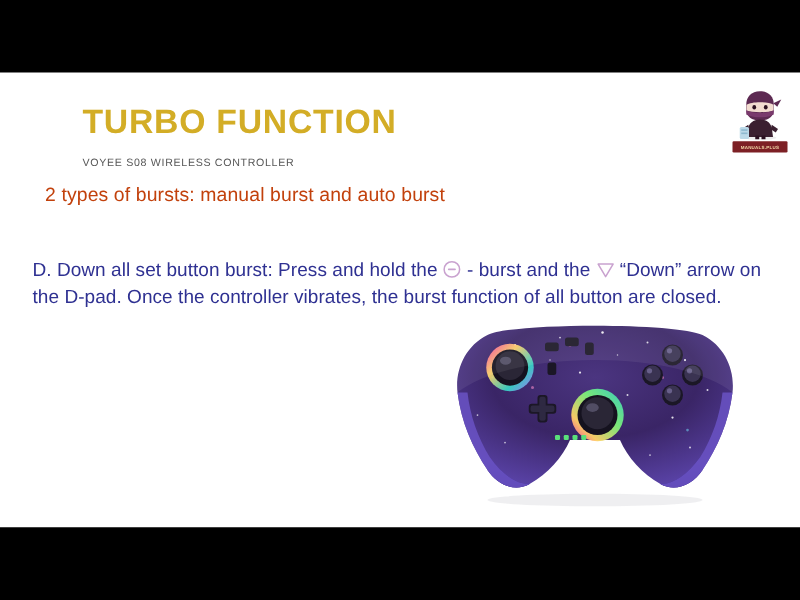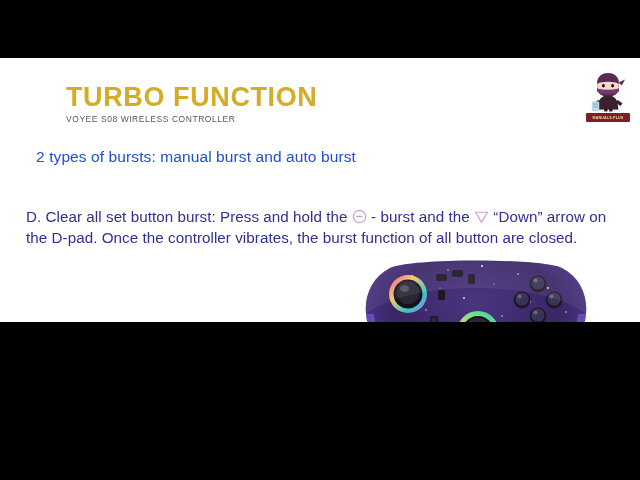--- a/index.html
+++ b/index.html
@@ -6,53 +6,53 @@
   * { margin:0; padding:0; box-sizing:border-box; }
   html,body { width:640px; height:480px; overflow:hidden; background:#000; }
   body { font-family:"Liberation Sans", sans-serif; }
 
   .frame { position:relative; width:640px; height:480px; background:#000000; }
 
   .letterbox-top { position:absolute; left:0; top:0; width:640px; height:58px; background:#000; }
   .letterbox-bottom { position:absolute; left:0; top:422px; width:640px; height:58px; background:#000; }
 
   .slide {
-    position:absolute; left:0; top:58px; width:640px; height:264px;
+    position:absolute; left:0; top:58px; width:640px; height:364px;
     background:#ffffff; overflow:hidden;
   }
 
   
   .title-block { position:absolute; left:66px; top:26px; }
   .slide-title {
     font-size:27px; font-weight:bold; letter-spacing:0.6px;
     color:#d3ad26; line-height:1.0; white-space:nowrap;
     font-family:"Liberation Sans", sans-serif;
   }
   .slide-subtitle {
-    margin-top:3px; font-size:8.5px; letter-spacing:0.55px;
+    margin-top:14px; font-size:8.5px; letter-spacing:0.55px;
     color:#ururu; color:#575757; white-space:nowrap;
     font-family:"Liberation Sans", sans-serif;
   }
 
   
   .badge { position:absolute; right:8px; top:12px; width:48px; }
   .badge-avatar { display:block; width:40px; height:42px; margin:0 auto; }
   .badge-banner {
     margin:1px auto 0; width:44px; height:9px; background:#7d2025;
     border-radius:1px; display:flex; align-items:center; justify-content:center;
   }
   .badge-banner span {
     font-size:3.6px; letter-spacing:0.2px; color:#f3d9a8; font-weight:bold;
     white-space:nowrap; font-family:"Liberation Sans", sans-serif;
   }
 
   
   .section-heading {
     position:absolute; left:36px; top:90px;
-    font-size:15.5px; color:#1d4ed8; font-weight:normal;
+    font-size:15.5px; color:#c2410c; font-weight:normal;
     letter-spacing:0.1px; white-space:nowrap;
     font-family:"Liberation Sans", sans-serif;
   }
 
   
   .body-copy {
     position:absolute; left:26px; top:148px; width:600px;
     font-size:15.2px; line-height:21px; color:#2f3192;
     letter-spacing:0.05px;
     font-family:"Liberation Sans", sans-serif;
@@ -97,21 +97,21 @@
         <rect x="21.2" y="38.4" width="3.2" height="3" fill="#2b1020"></rect>
       </svg>
       <div class="badge-banner">
         <span>MANUALS.PLUS</span>
       </div>
     </div>
 
     <div class="section-heading">2 types of bursts: manual burst and auto burst</div>
 
     <div class="body-copy">
-      <span>D. Clear all set button burst: Press and hold the </span><svg class="sym sym-minus-circle" viewBox="0 0 16 16">
+      <span>D. Down all set button burst: Press and hold the </span><svg class="sym sym-minus-circle" viewBox="0 0 16 16">
           <circle cx="8" cy="8" r="6.6" fill="none" stroke="#c9a2cf" stroke-width="1.3"></circle>
           <rect x="4.6" y="7.3" width="6.8" height="1.5" rx="0.7" fill="#c9a2cf"></rect>
         </svg><span> - burst and the </span><svg class="sym sym-triangle-down" viewBox="0 0 16 15">
           <path d="M1.6 2.4 L14.4 2.4 L8 13.2 Z" fill="none" stroke="#c9a2cf" stroke-width="1.3" stroke-linejoin="round"></path>
         </svg><span> “Down” arrow on the D-pad. Once the controller vibrates, the burst function of all button are closed.</span>
     </div>
 
     <svg class="controller" viewBox="0 0 248 152">
       <defs>
         <radialGradient id="galaxy" cx="50%" cy="32%" r="72%">

